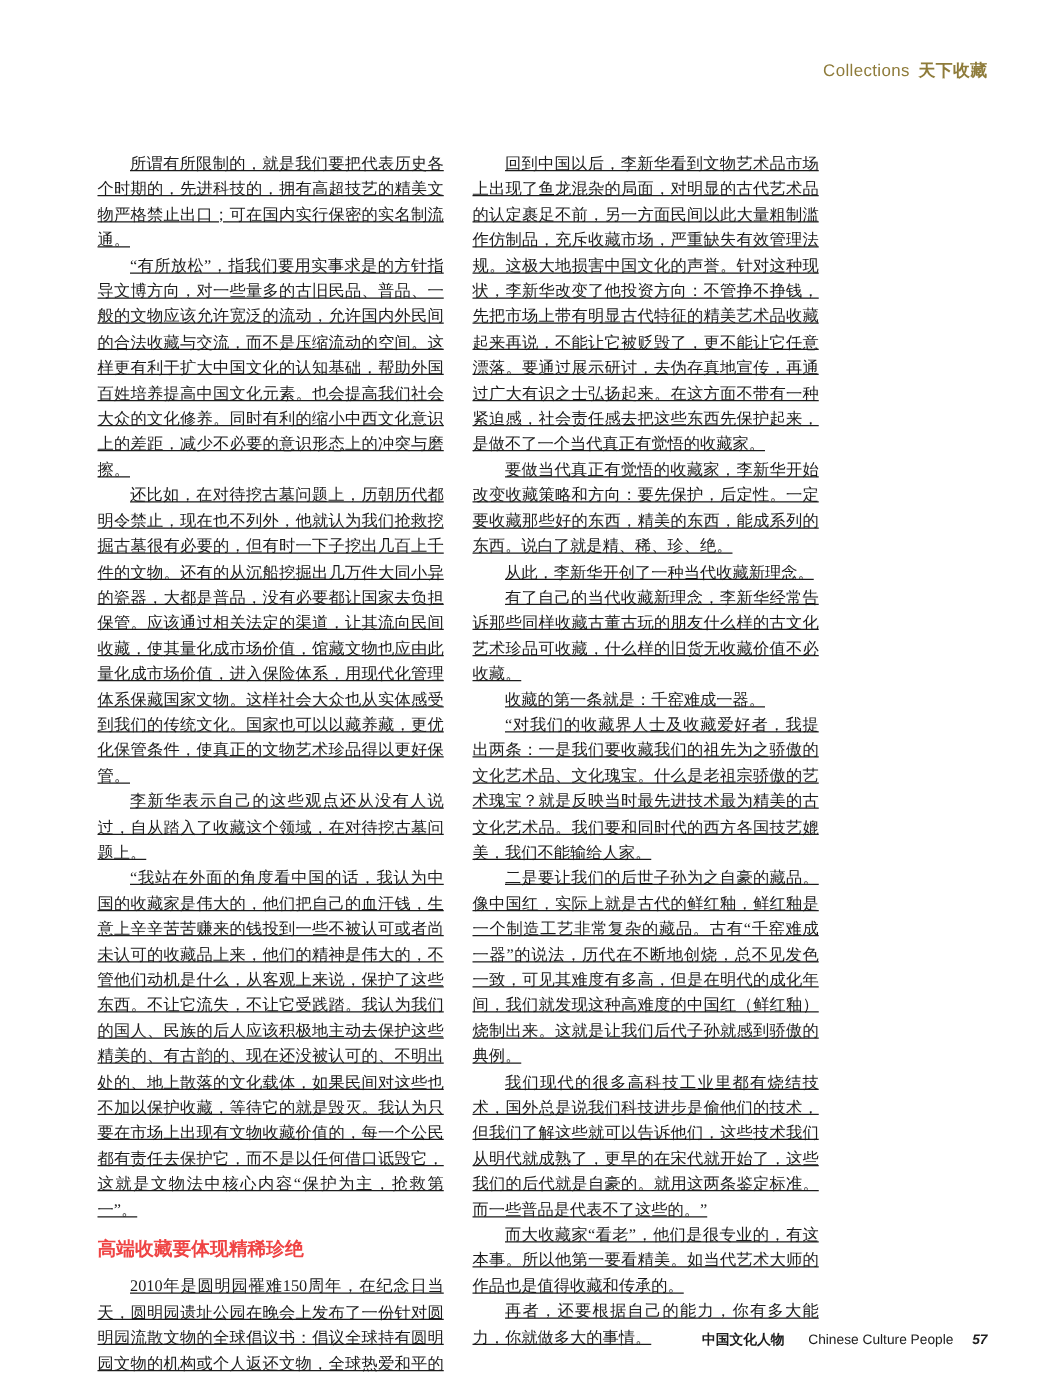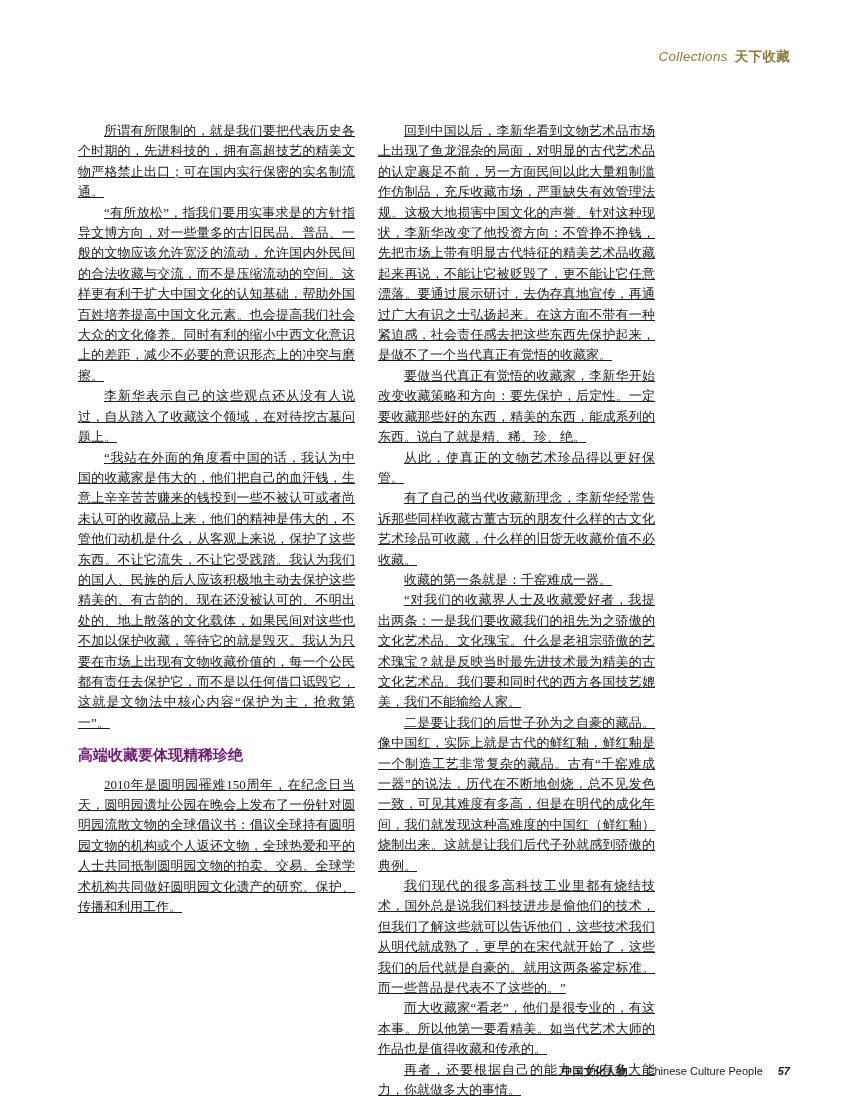--- a/index.html
+++ b/index.html
@@ -19,21 +19,21 @@
   .page-header {
     position: absolute;
     top: 48px;
     right: 56px;
     font-family: "Liberation Sans", "DejaVu Sans", sans-serif;
     font-size: 13.5px;
     letter-spacing: 0.3px;
     color: var(--accent-gold, #8e7b3a);
     white-space: nowrap;
   }
-  .page-header .hdr-en { font-weight: 400; font-style: italic; }
+  .page-header .hdr-en { font-weight: 400; }
   .page-header .hdr-zh { font-weight: 600; margin-left: 7px; }
 
   .col {
     position: absolute;
     top: 121px;
     width: 277px;
     font-size: 13px;
     line-height: 20.4px;
     text-align: justify;
   }
@@ -43,21 +43,21 @@
   .para {
     margin: 0;
     text-indent: 2em;
     text-decoration: underline;
   }
   .subhead {
     margin: 12px 0 9px 0;
     font-family: "Liberation Sans", "DejaVu Sans", sans-serif;
     font-size: 15px;
     font-weight: 700;
-    color: #701a75;
+    color: #ef4444;
     text-indent: 0;
   }
   .page-footer {
     position: absolute;
     top: 1064px;
     right: 56px;
     font-family: "Liberation Sans", "DejaVu Sans", sans-serif;
     font-size: 11px;
     color: #1c1c1c;
     white-space: nowrap;
@@ -73,30 +73,31 @@
 
   <header class="page-header">
     <span class="hdr-en">Collections</span><span class="hdr-zh">天下收藏</span>
   </header>
 
   <main>
 
     <section class="col col-left">
       <p class="para">所谓有所限制的，就是我们要把代表历史各个时期的，先进科技的，拥有高超技艺的精美文物严格禁止出口；可在国内实行保密的实名制流通。</p>
       <p class="para">“有所放松”，指我们要用实事求是的方针指导文博方向，对一些量多的古旧民品、普品、一般的文物应该允许宽泛的流动，允许国内外民间的合法收藏与交流，而不是压缩流动的空间。这样更有利于扩大中国文化的认知基础，帮助外国百姓培养提高中国文化元素。也会提高我们社会大众的文化修养。同时有利的缩小中西文化意识上的差距，减少不必要的意识形态上的冲突与磨擦。</p>
+      <p class="para">还比如，在对待挖古墓问题上，历朝历代都明令禁止，现在也不列外，他就认为我们抢救挖掘古墓很有必要的，但有时一下子挖出几百上千件的文物。还有的从沉船挖掘出几万件大同小异的瓷器，大都是普品，没有必要都让国家去负担保管。应该通过相关法定的渠道，让其流向民间收藏，使其量化成市场价值，馆藏文物也应由此量化成市场价值，进入保险体系，用现代化管理体系保藏国家文物。这样社会大众也从实体感受到我们的传统文化。国家也可以以藏养藏，更优化保管条件，使真正的文物艺术珍品得以更好保管。</p>
       <p class="para">李新华表示自己的这些观点还从没有人说过，自从踏入了收藏这个领域，在对待挖古墓问题上。</p>
       <p class="para">“我站在外面的角度看中国的话，我认为中国的收藏家是伟大的，他们把自己的血汗钱，生意上辛辛苦苦赚来的钱投到一些不被认可或者尚未认可的收藏品上来，他们的精神是伟大的，不管他们动机是什么，从客观上来说，保护了这些东西。不让它流失，不让它受践踏。我认为我们的国人、民族的后人应该积极地主动去保护这些精美的、有古韵的、现在还没被认可的、不明出处的、地上散落的文化载体，如果民间对这些也不加以保护收藏，等待它的就是毁灭。我认为只要在市场上出现有文物收藏价值的，每一个公民都有责任去保护它，而不是以任何借口诋毁它，这就是文物法中核心内容“保护为主，抢救第一”。</p>
       <h2 class="subhead">高端收藏要体现精稀珍绝</h2>
       <p class="para">2010年是圆明园罹难150周年，在纪念日当天，圆明园遗址公园在晚会上发布了一份针对圆明园流散文物的全球倡议书：倡议全球持有圆明园文物的机构或个人返还文物，全球热爱和平的人士共同抵制圆明园文物的拍卖、交易。全球学术机构共同做好圆明园文化遗产的研究、保护、传播和利用工作。</p>
     </section>
 
     <section class="col col-right">
       <p class="para">回到中国以后，李新华看到文物艺术品市场上出现了鱼龙混杂的局面，对明显的古代艺术品的认定裹足不前，另一方面民间以此大量粗制滥作仿制品，充斥收藏市场，严重缺失有效管理法规。这极大地损害中国文化的声誉。针对这种现状，李新华改变了他投资方向：不管挣不挣钱，先把市场上带有明显古代特征的精美艺术品收藏起来再说，不能让它被贬毁了，更不能让它任意漂落。要通过展示研讨，去伪存真地宣传，再通过广大有识之士弘扬起来。在这方面不带有一种紧迫感，社会责任感去把这些东西先保护起来，是做不了一个当代真正有觉悟的收藏家。</p>
       <p class="para">要做当代真正有觉悟的收藏家，李新华开始改变收藏策略和方向：要先保护，后定性。一定要收藏那些好的东西，精美的东西，能成系列的东西。说白了就是精、稀、珍、绝。</p>
-      <p class="para">从此，使真正的文物艺术珍品得以更好保管。</p>
+      <p class="para">从此，李新华开创了一种当代收藏新理念。</p>
       <p class="para">有了自己的当代收藏新理念，李新华经常告诉那些同样收藏古董古玩的朋友什么样的古文化艺术珍品可收藏，什么样的旧货无收藏价值不必收藏。</p>
       <p class="para">收藏的第一条就是：千窑难成一器。</p>
       <p class="para">“对我们的收藏界人士及收藏爱好者，我提出两条：一是我们要收藏我们的祖先为之骄傲的文化艺术品、文化瑰宝。什么是老祖宗骄傲的艺术瑰宝？就是反映当时最先进技术最为精美的古文化艺术品。我们要和同时代的西方各国技艺媲美，我们不能输给人家。</p>
       <p class="para">二是要让我们的后世子孙为之自豪的藏品。像中国红，实际上就是古代的鲜红釉，鲜红釉是一个制造工艺非常复杂的藏品。古有“千窑难成一器”的说法，历代在不断地创烧，总不见发色一致，可见其难度有多高，但是在明代的成化年间，我们就发现这种高难度的中国红（鲜红釉）烧制出来。这就是让我们后代子孙就感到骄傲的典例。</p>
       <p class="para">我们现代的很多高科技工业里都有烧结技术，国外总是说我们科技进步是偷他们的技术，但我们了解这些就可以告诉他们，这些技术我们从明代就成熟了，更早的在宋代就开始了，这些我们的后代就是自豪的。就用这两条鉴定标准。而一些普品是代表不了这些的。”</p>
       <p class="para">而大收藏家“看老”，他们是很专业的，有这本事。所以他第一要看精美。如当代艺术大师的作品也是值得收藏和传承的。</p>
       <p class="para">再者，还要根据自己的能力，你有多大能力，你就做多大的事情。</p>
     </section>
 
   </main>

